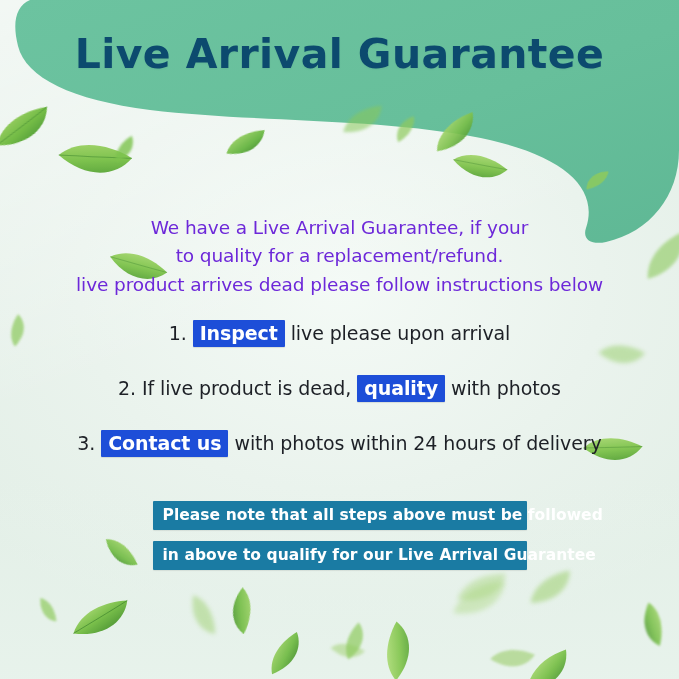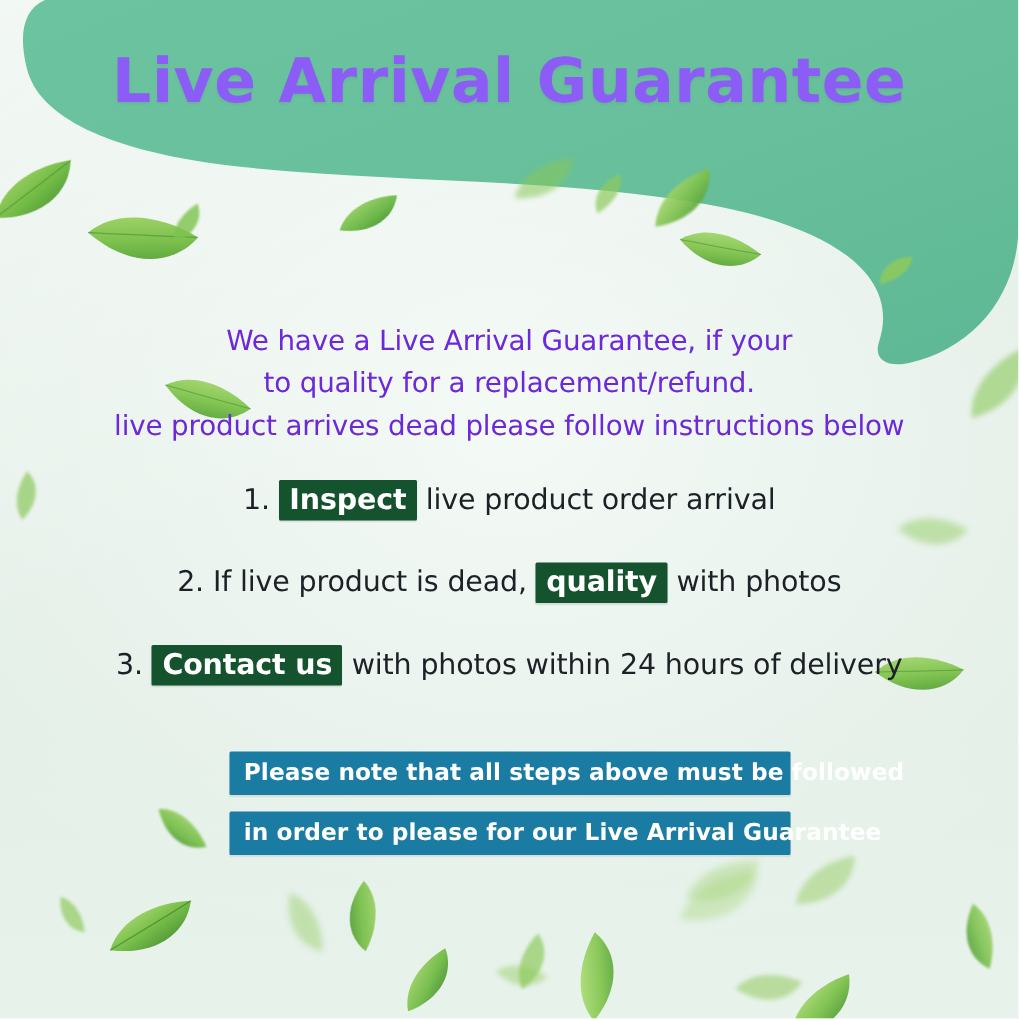--- a/index.html
+++ b/index.html
@@ -45,21 +45,21 @@
   }
   .header-band svg { display: block; }
 
   .title {
     position: absolute;
     top: 30px;
     left: 0;
     width: 679px;
     text-align: center;
     z-index: 5;
-    color: #8b5cf6;
+    color: #0c4a6e;
     font-size: 41px;
     font-weight: 700;
     letter-spacing: 0.4px;
     font-family: "DejaVu Sans", "Liberation Sans", sans-serif;
     line-height: 1.2;
     text-shadow: 0 1px 2px rgba(0,0,0,0.05);
   }
 
   
   .leaves {
@@ -112,21 +112,21 @@
     white-space: nowrap;
     margin-bottom: 0;
     letter-spacing: -0.1px;
   }
   .step.s1 { position: absolute; top: 0px; }
   .step.s2 { position: absolute; top: 55px; }
   .step.s3 { position: absolute; top: 110px; }
 
   .badge {
     display: inline-block;
-    background: #14532d;
+    background: #1d4ed8;
     color: #ffffff;
     font-weight: 700;
     padding: 2px 7px 3px 7px;
     border-radius: 1px;
     font-size: 19px;
     line-height: 1.18;
     vertical-align: baseline;
     font-family: "DejaVu Sans", "Liberation Sans", sans-serif;
     box-shadow: 0 1px 1px rgba(0,0,0,0.10);
   }
@@ -488,27 +488,27 @@
     <div class="title">Live Arrival Guarantee</div>
 
     <div class="intro">
       <div>We have a Live Arrival Guarantee, if your</div>
       <div>to quality for a replacement/refund.</div>
       <div>live product arrives dead please follow instructions below</div>
     </div>
 
     <div class="steps">
 
-      <div class="step s1"><span>1.</span>&nbsp;<span class="badge">Inspect</span>&nbsp;<span>live product order arrival</span></div>
+      <div class="step s1"><span>1.</span>&nbsp;<span class="badge">Inspect</span>&nbsp;<span>live please upon arrival</span></div>
 
       <div class="step s2"><span>2.</span>&nbsp;<span>If live product is dead,</span>&nbsp;<span class="badge">quality</span>&nbsp;<span>with photos</span></div>
 
       <div class="step s3"><span>3.</span>&nbsp;<span class="badge">Contact us</span>&nbsp;<span>with photos within 24 hours of delivery</span></div>
 
     </div>
 
     <div class="notes">
       <span class="note-line">Please note that all steps above must be followed</span>
-      <span class="note-line second">in order to please for our Live Arrival Guarantee</span>
+      <span class="note-line second">in above to qualify for our Live Arrival Guarantee</span>
     </div>
 
   </div>
 </div>
 
 </body></html>

